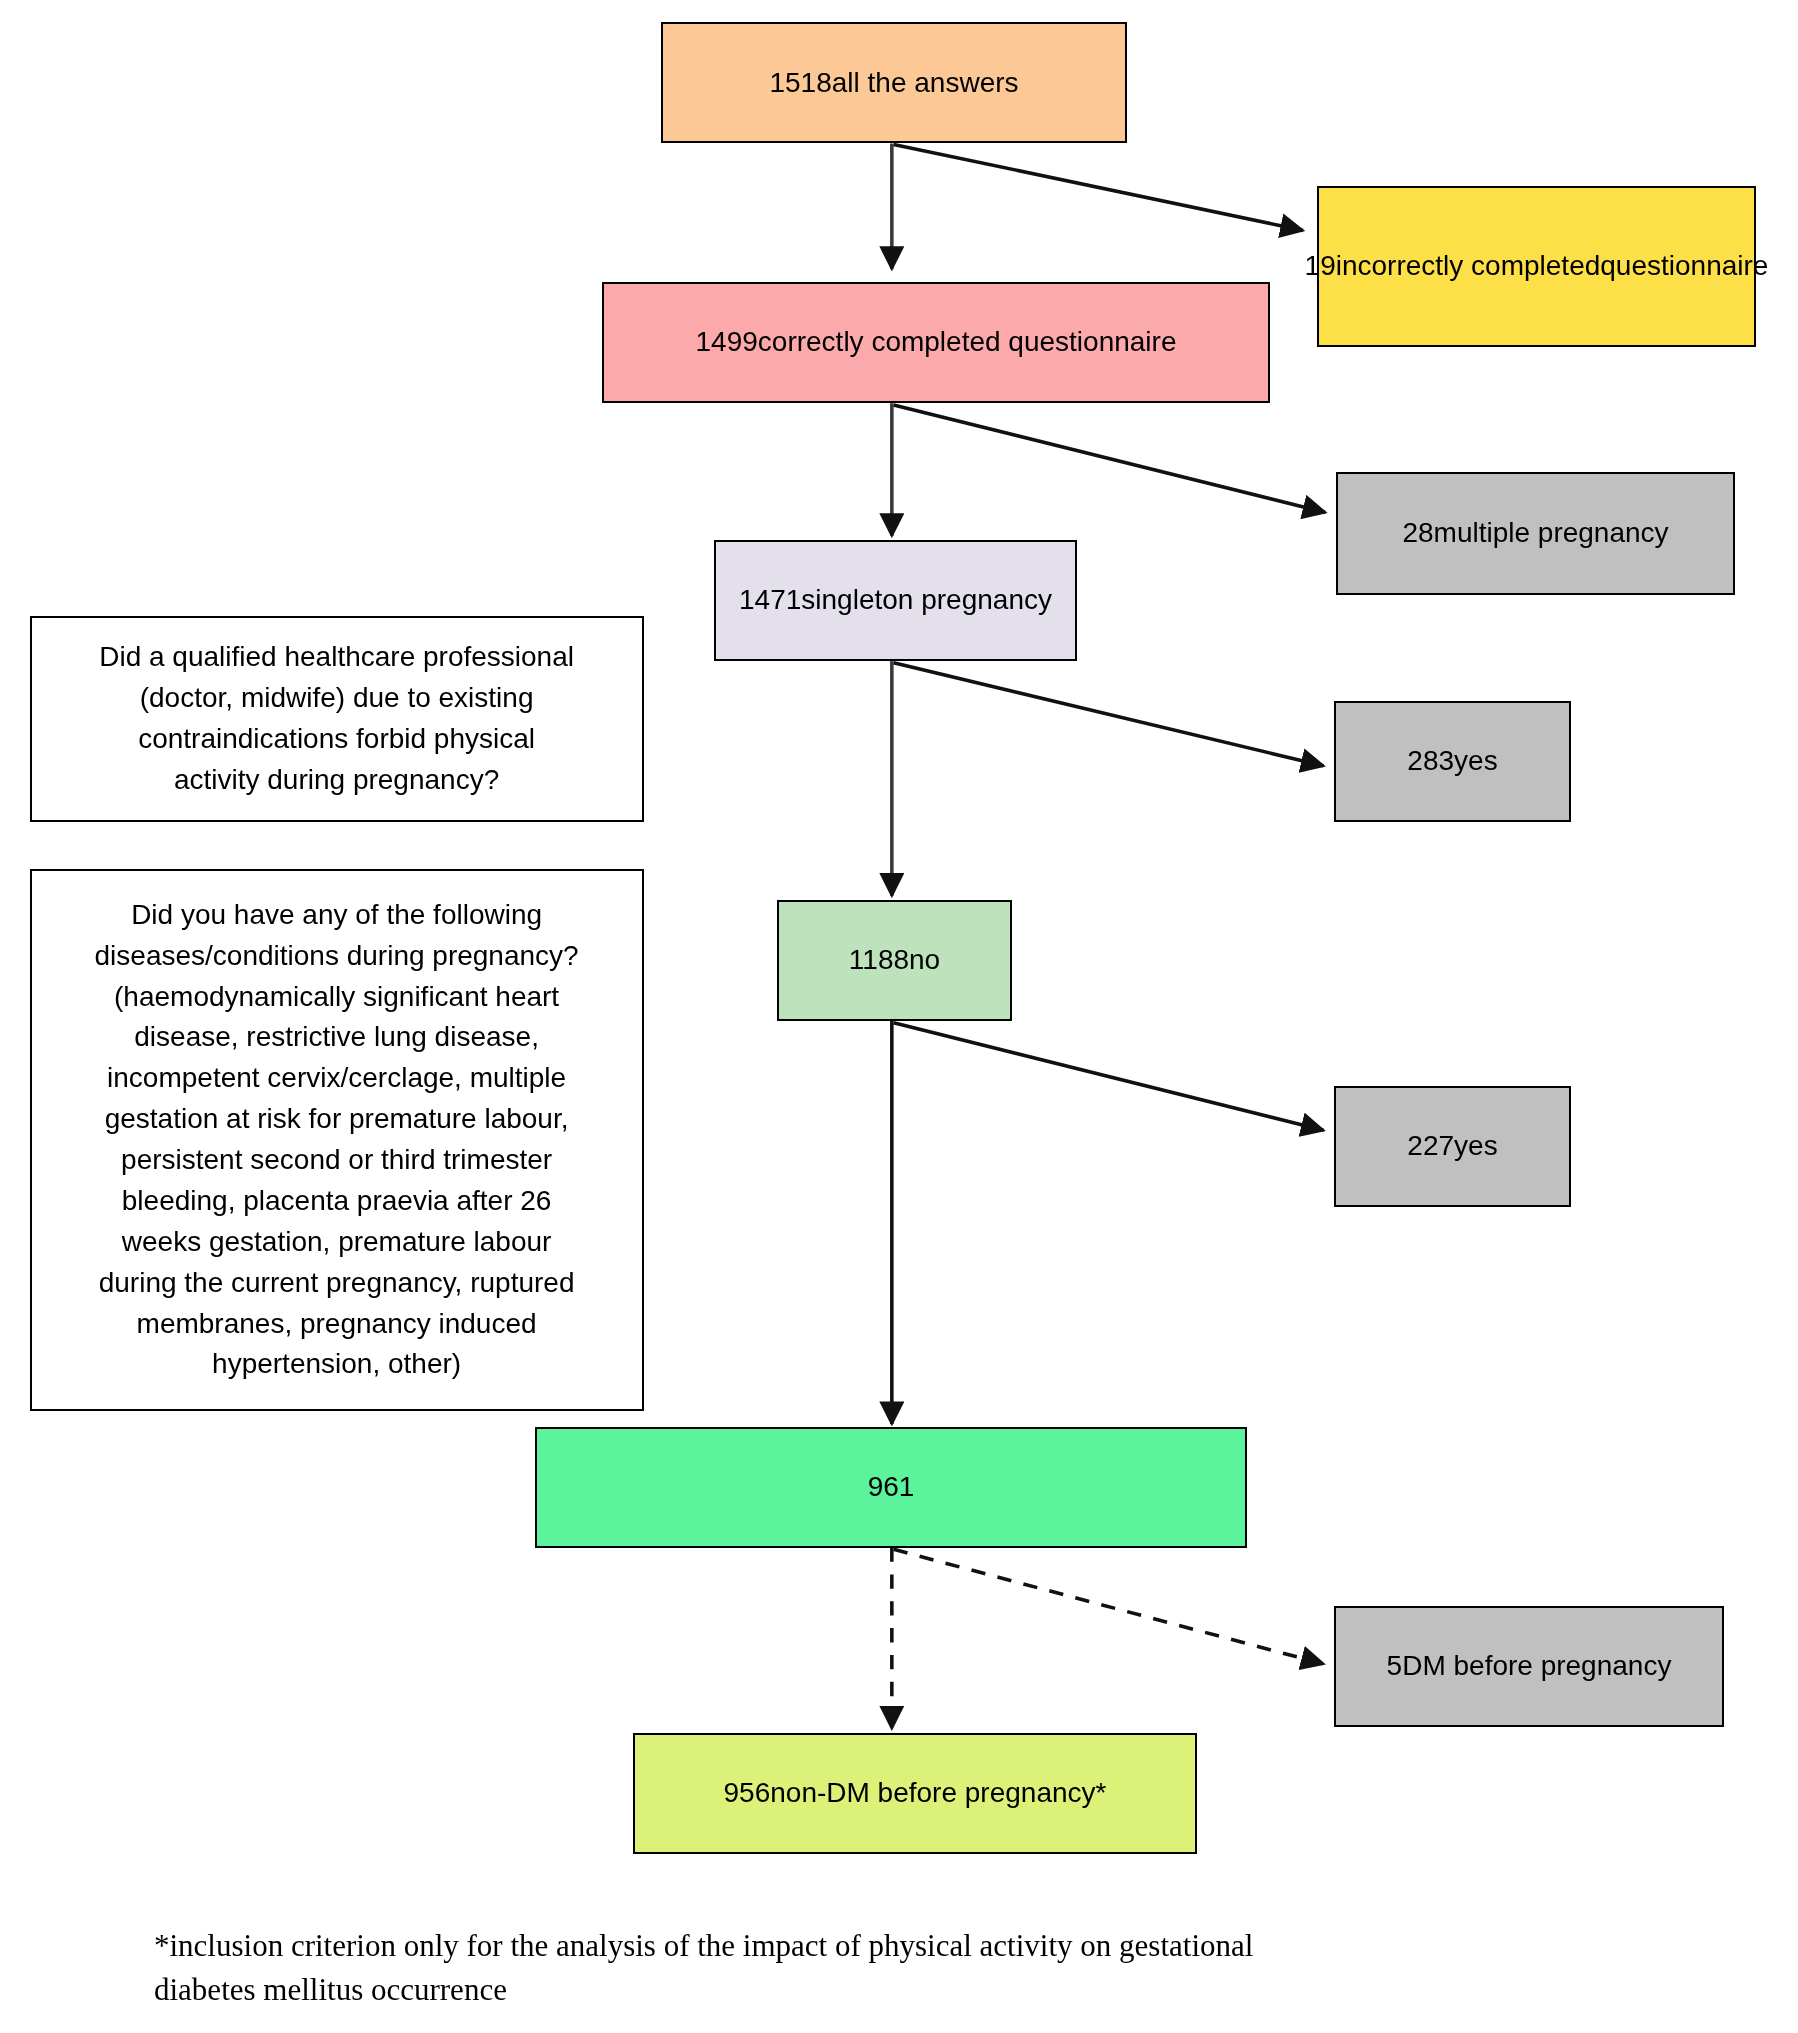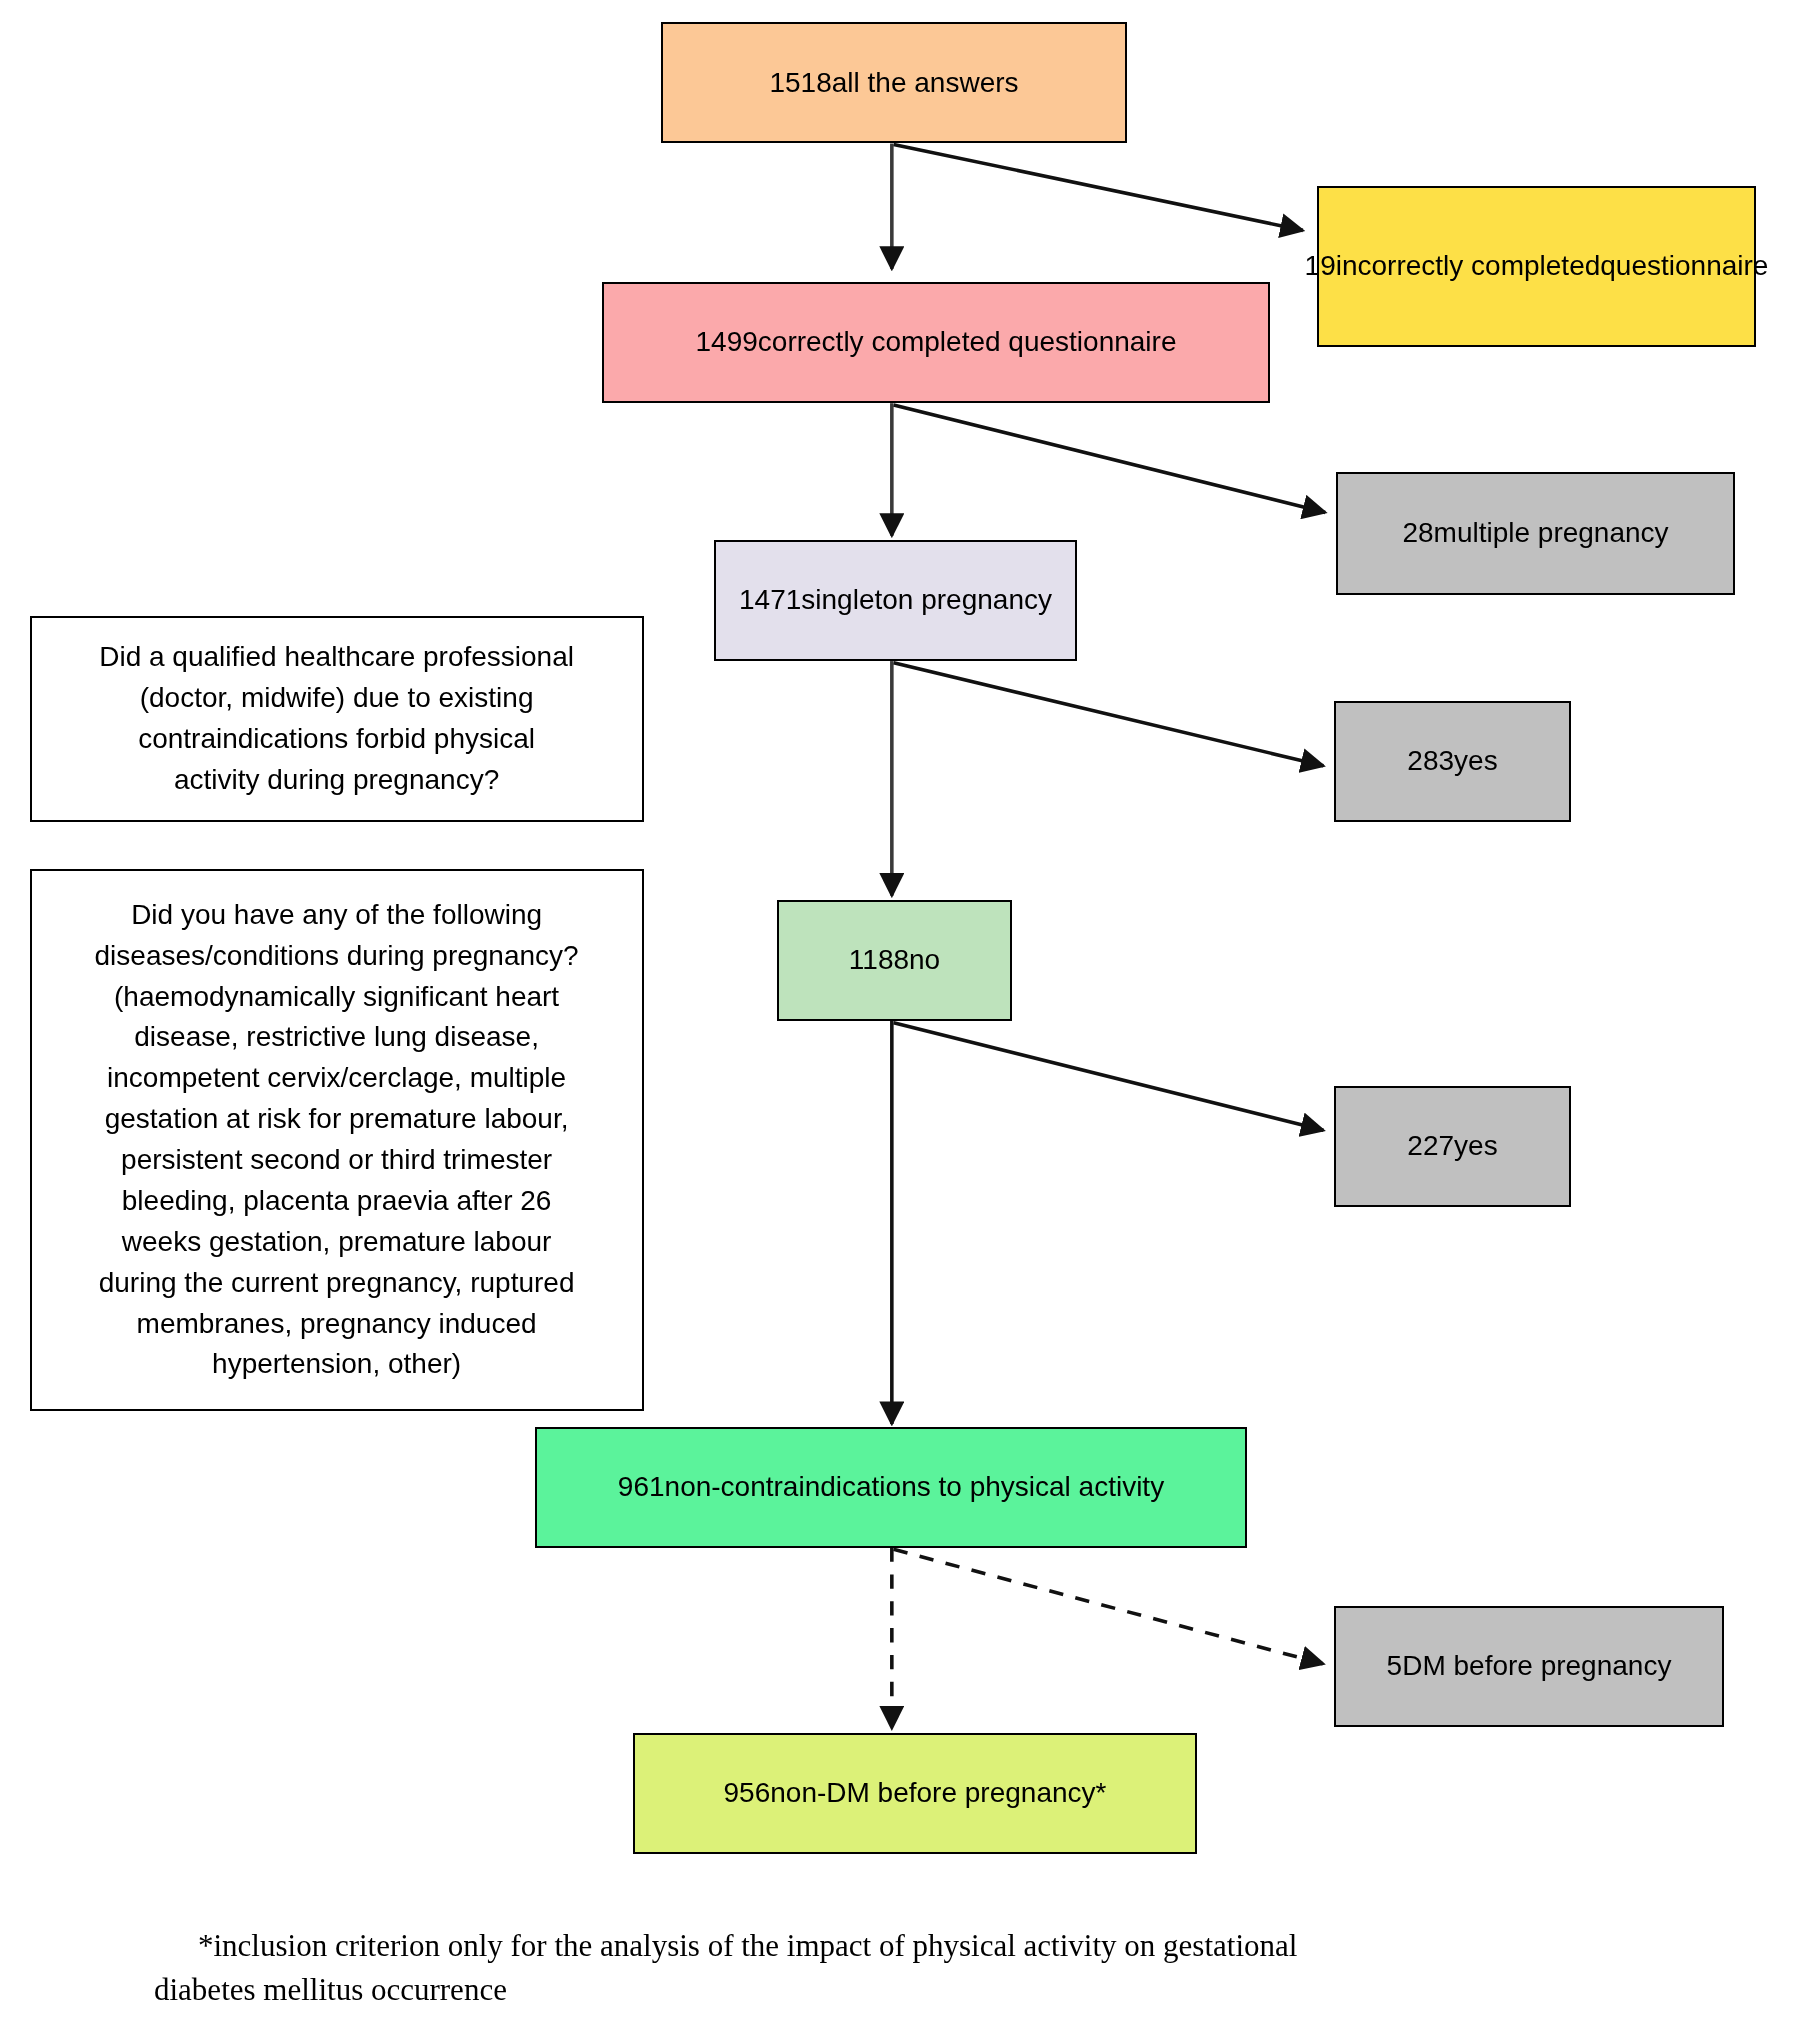--- a/index.html
+++ b/index.html
@@ -138,21 +138,20 @@
     <div class="line2">no</div>
   </div>
 
   <div class="node" style="left:1334px; top:1086px; width:237px; height:121px; background:#C0C0C0;">
     <div class="line1">227</div>
     <div class="line2">yes</div>
   </div>
 
   <div class="node" style="left:535px; top:1427px; width:712px; height:121px; background:#5BF39B;">
     <div class="line1">961</div>
-    <div class="line2">non-contraindications to physical activity</div>
   </div>
 
   <div class="node" style="left:1334px; top:1606px; width:390px; height:121px; background:#C0C0C0;">
     <div class="line1">5</div>
     <div class="line2">DM before pregnancy</div>
   </div>
 
   <div class="node" style="left:609px; top:1733px; width:564px; height:121px; background:#DCF178;margin-left:24px;">
     <div class="line1">956</div>
     <div class="line2">non-DM before pregnancy*</div>
@@ -178,18 +177,18 @@
       <span>persistent second or third trimester</span>
       <span>bleeding, placenta praevia after 26</span>
       <span>weeks gestation, premature labour</span>
       <span>during the current pregnancy, ruptured</span>
       <span>membranes, pregnancy induced</span>
       <span>hypertension, other)</span>
     </div>
   </div>
 
   <div class="footnote" style="left:154px; top:1924px; width:1469px;">
-    <div style="text-align:justify;margin-left:44px;">*inclusion criterion only for the analysis of the impact of physical activity on gestational</div>
+    <div style="text-align:justify;">*inclusion criterion only for the analysis of the impact of physical activity on gestational</div>
     <div>diabetes mellitus occurrence</div>
   </div>
 
 </div>
 
 
 </body></html>

